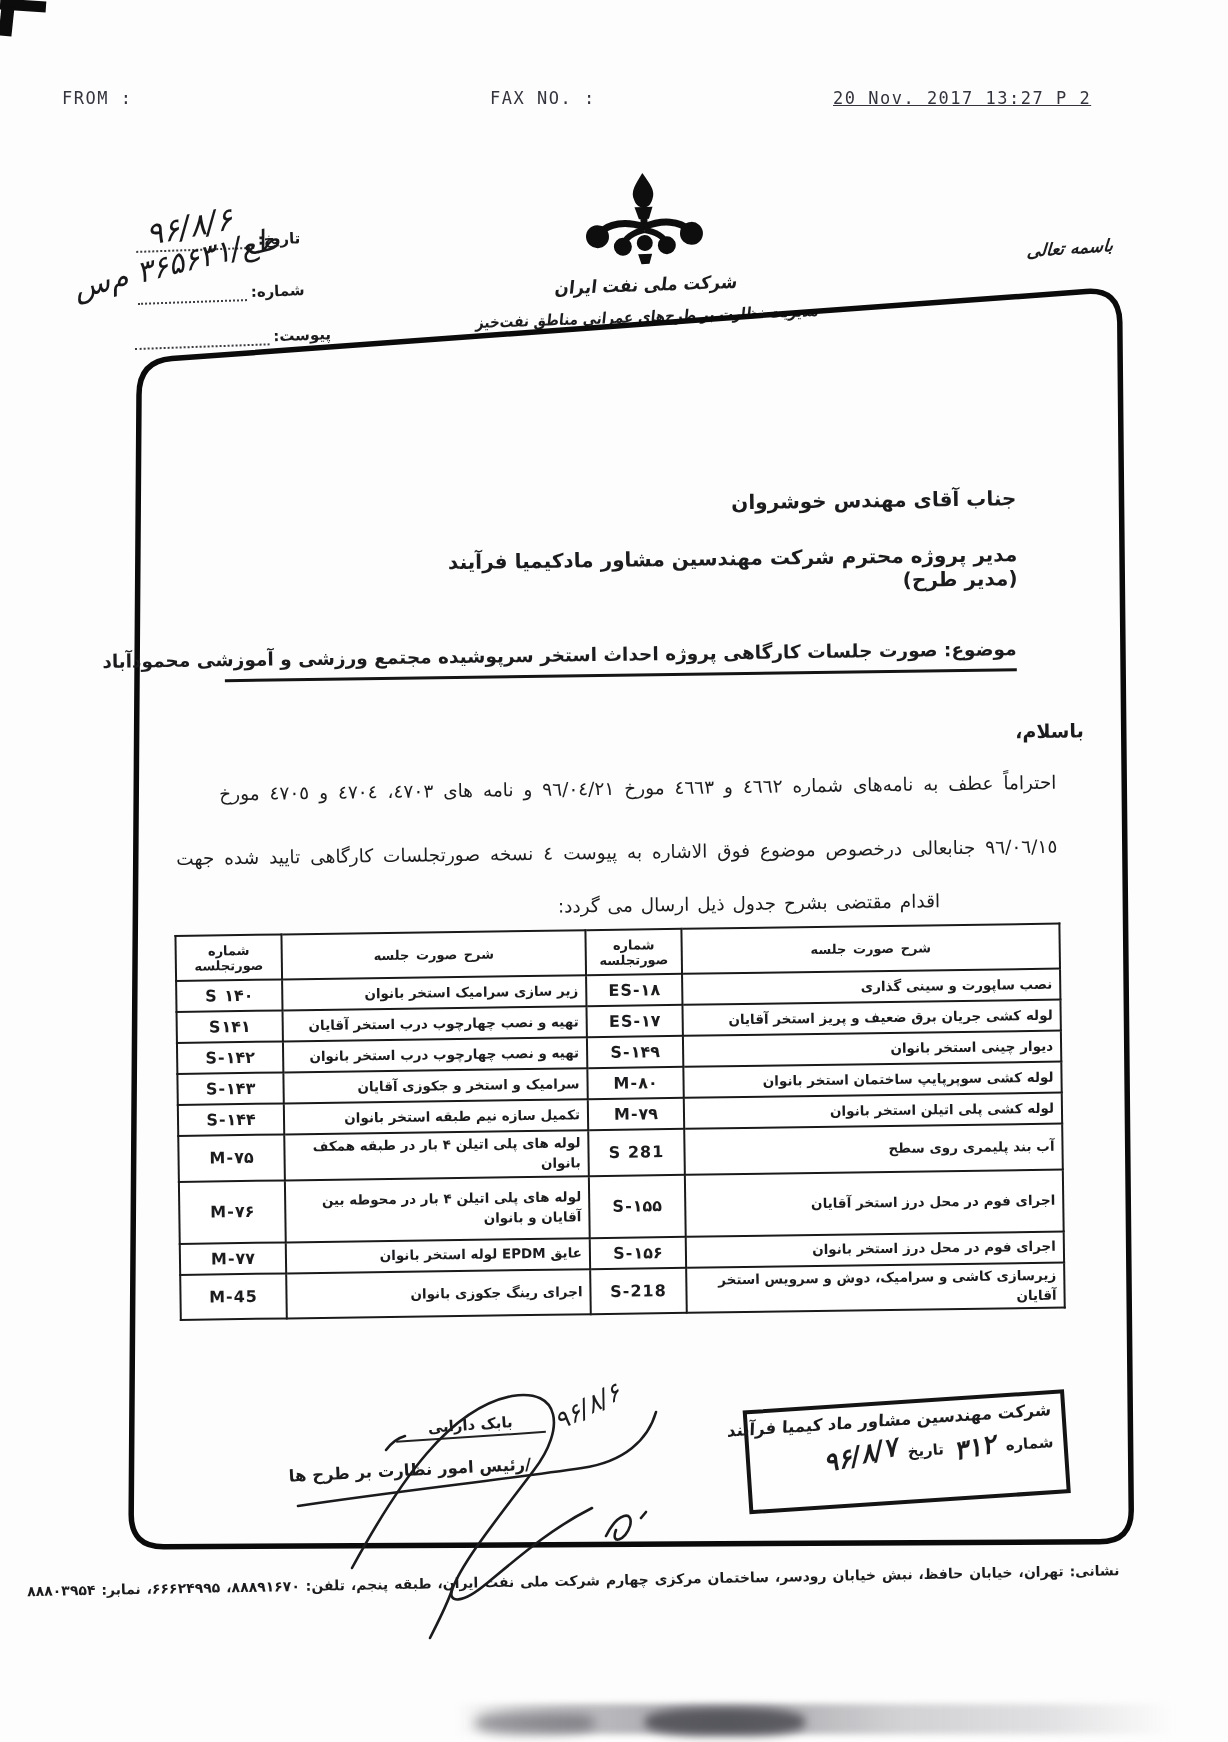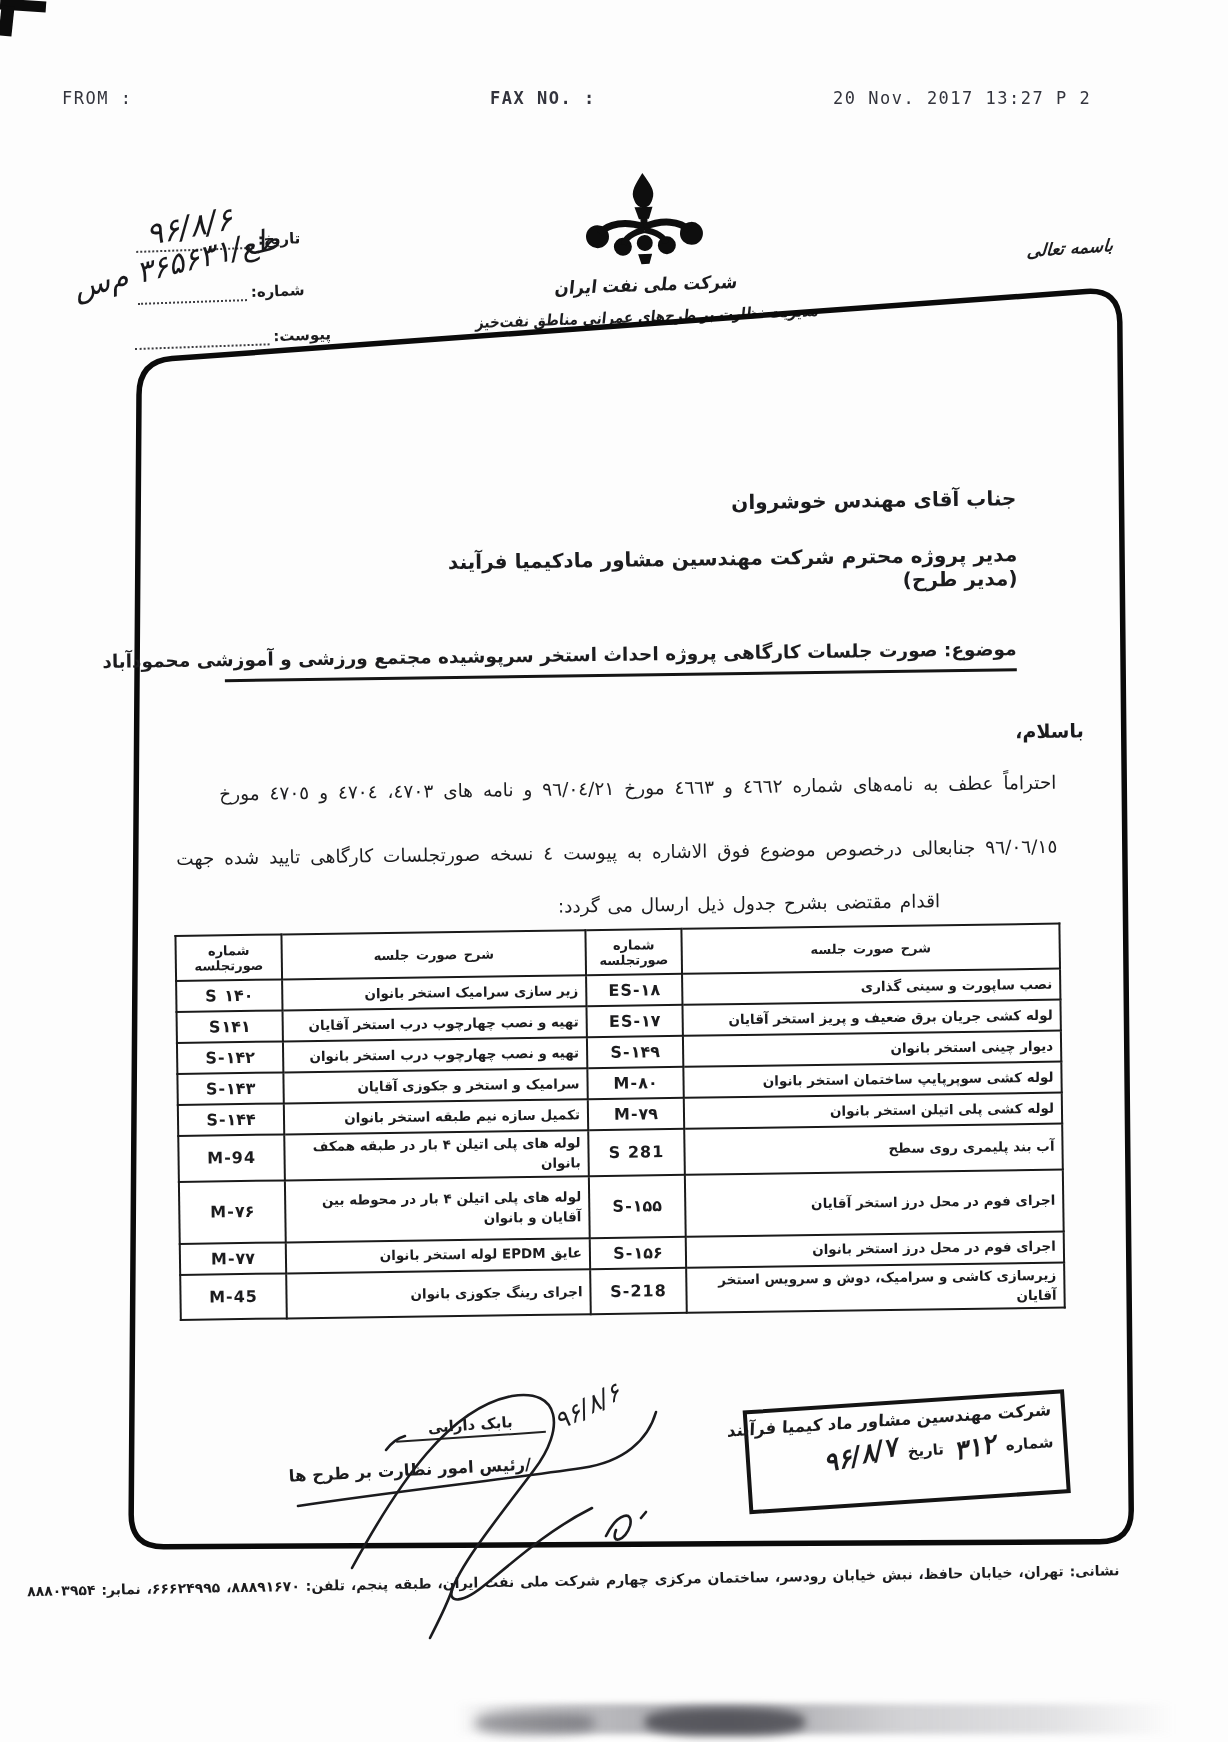--- a/index.html
+++ b/index.html
@@ -6,22 +6,22 @@
   html,body { background:#e8e8e8; }
   .page {
     position:relative; width:1228px; height:1742px;
     background:#fdfdfd; overflow:hidden; margin:0 auto;
     font-family:"DejaVu Sans", sans-serif; color:#1c1c1e;
   }
   
   .fax-line { position:absolute; top:88px; left:0; width:100%; height:26px;
     font-family:"DejaVu Sans Mono", monospace; font-size:17px; letter-spacing:1.5px; color:#33343d; }
   .fax-from { position:absolute; left:62px; top:0; }
-  .fax-no   { position:absolute; left:490px; top:0;font-weight:bold; }
-  .fax-ts   { position:absolute; left:833px; top:0; }
+  .fax-no   { position:absolute; left:490px; top:0; }
+  .fax-ts   { position:absolute; left:833px; top:0;text-decoration:underline; }
   
   .corner-a { position:absolute; left:0; top:0; width:46px; height:11px; background:#0c0c0c; transform:rotate(4deg); }
   .corner-b { position:absolute; left:0; top:6px; width:13px; height:30px; background:#0c0c0c; transform:rotate(6deg); }
 
   
   .letterhead { position:absolute; left:0; top:0; width:100%; height:400px; transform:rotate(-2deg); transform-origin:645px 250px; }
   .logo { position:absolute; left:583px; top:172px; width:124px; height:100px; }
   .brand { position:absolute; left:445px; top:274px; width:400px; text-align:center;
     font-weight:bold; font-size:18px; transform:skewX(-8deg) scaleX(.92); white-space:nowrap; }
   .dept { position:absolute; left:395px; top:308px; width:500px; text-align:center;
@@ -214,21 +214,21 @@
           <td class="num">M-۸۰</td>
           <td class="desc">لوله کشی سوپرپایپ ساختمان استخر بانوان</td>
         </tr>
         <tr>
           <td class="num">S-۱۴۴</td>
           <td class="desc">تکمیل سازه نیم طبقه استخر بانوان</td>
           <td class="num">M-۷۹</td>
           <td class="desc">لوله کشی پلی اتیلن استخر بانوان</td>
         </tr>
         <tr>
-          <td class="num">M-94</td>
+          <td class="num">M-۷۵</td>
           <td class="desc">لوله های پلی اتیلن ۴ بار در طبقه همکف بانوان</td>
           <td class="num">S 281</td>
           <td class="desc">آب بند پلیمری روی سطح</td>
         </tr>
         <tr class="tall">
           <td class="num">M-۷۶</td>
           <td class="desc">لوله های پلی اتیلن ۴ بار در محوطه بین آقایان و بانوان</td>
           <td class="num">S-۱۵۵</td>
           <td class="desc">اجرای فوم در محل درز استخر آقایان</td>
         </tr>

